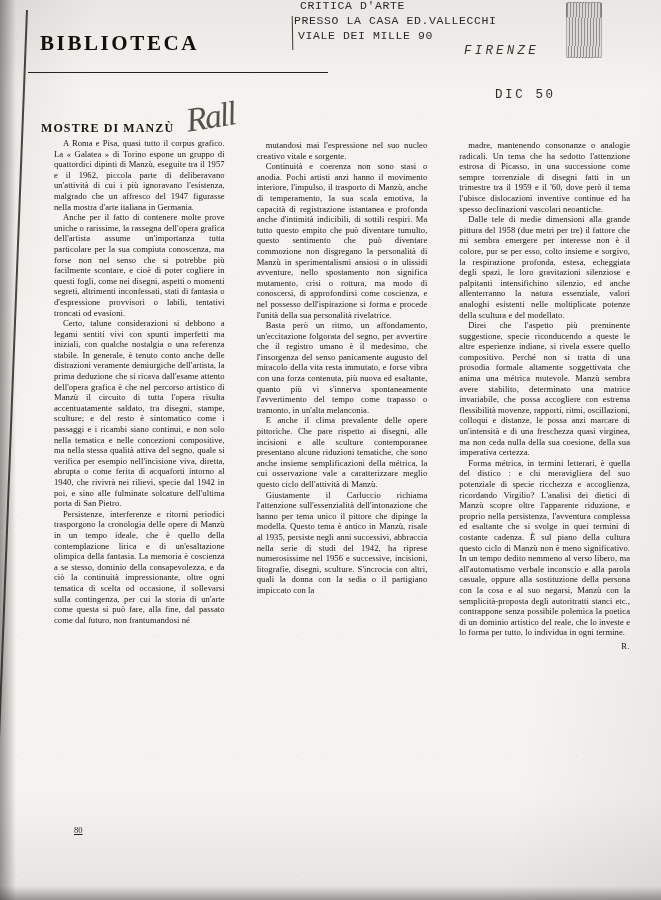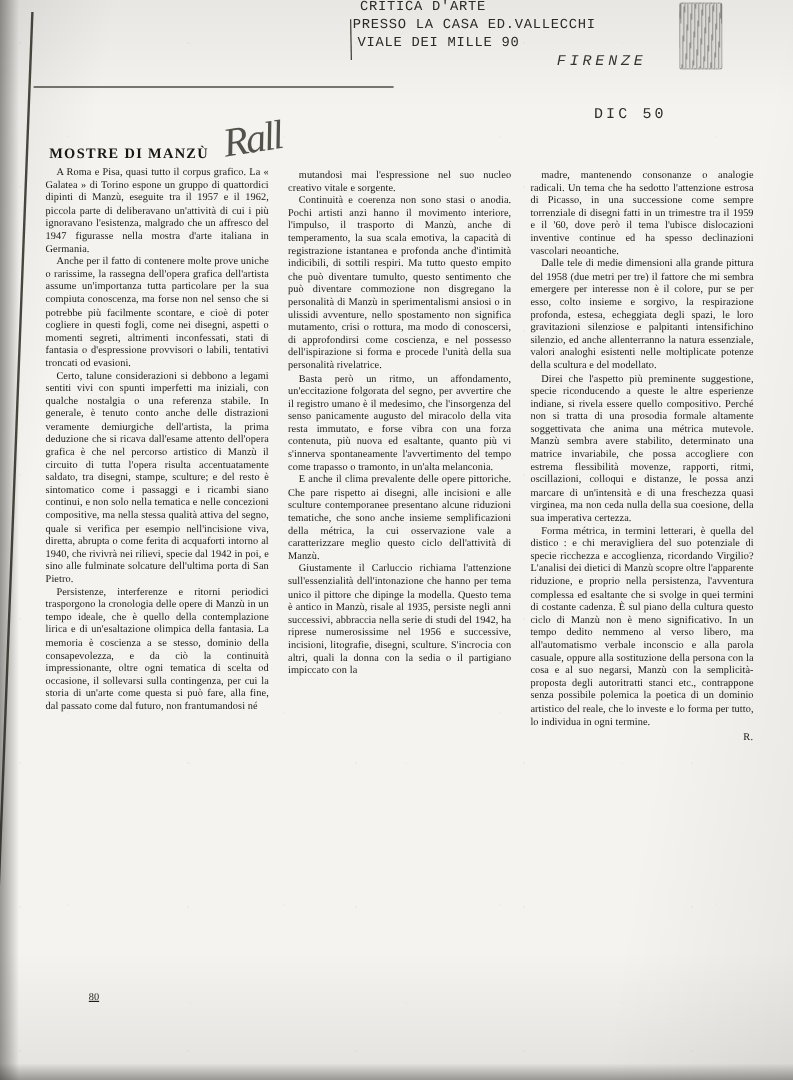--- a/index.html
+++ b/index.html
@@ -174,20 +174,21 @@
   }
   .col {
     width: 186px;
     font-size: 8.6px;
     line-height: 10.6px;
     text-align: justify;
     text-justify: inter-word;
     hyphens: auto;
     color: #17160f;
     letter-spacing: 0.06px;
+    margin-left: 16px;
   }
   .col p {
     margin: 0 0 0 0;
     text-indent: 9px;
   }
   .col p.first { text-indent: 9px; }
   .col-2, .col-3 { padding-top: 2px; }
 
   .signature {
     text-align: right;
@@ -229,20 +230,21 @@
       <span class="stamp-line-1">CRITICA D'ARTE</span>
       <span class="stamp-line-2">PRESSO LA CASA ED.VALLECCHI</span>
       <span class="stamp-line-3">VIALE DEI MILLE 90</span>
     </div>
     <div class="stamp-rule"></div>
     <div class="firenze">FIRENZE</div>
     <div class="ink-smudge"></div>
   </div>
   <div class="date-stamp">DIC   50</div>
 
+  <div class="masthead">BIBLIOTECA</div>
   <div class="masthead-rule"></div>
   <div class="diag-rule"></div>
 
   <div class="scrawl">Rall</div>
 
   <div class="section-title">MOSTRE DI MANZÙ</div>
 
   <div class="columns">
     <div class="col col-1">
       <p class="first">A Roma e Pisa, quasi tutto il corpus grafico. La « Galatea » di Torino espone un gruppo di quattordici dipinti di Manzù, eseguite tra il 1957 e il 1962, piccola parte di deliberavano un'attività di cui i più ignoravano l'esistenza, malgrado che un affresco del 1947 figurasse nella mostra d'arte italiana in Germania.</p>

